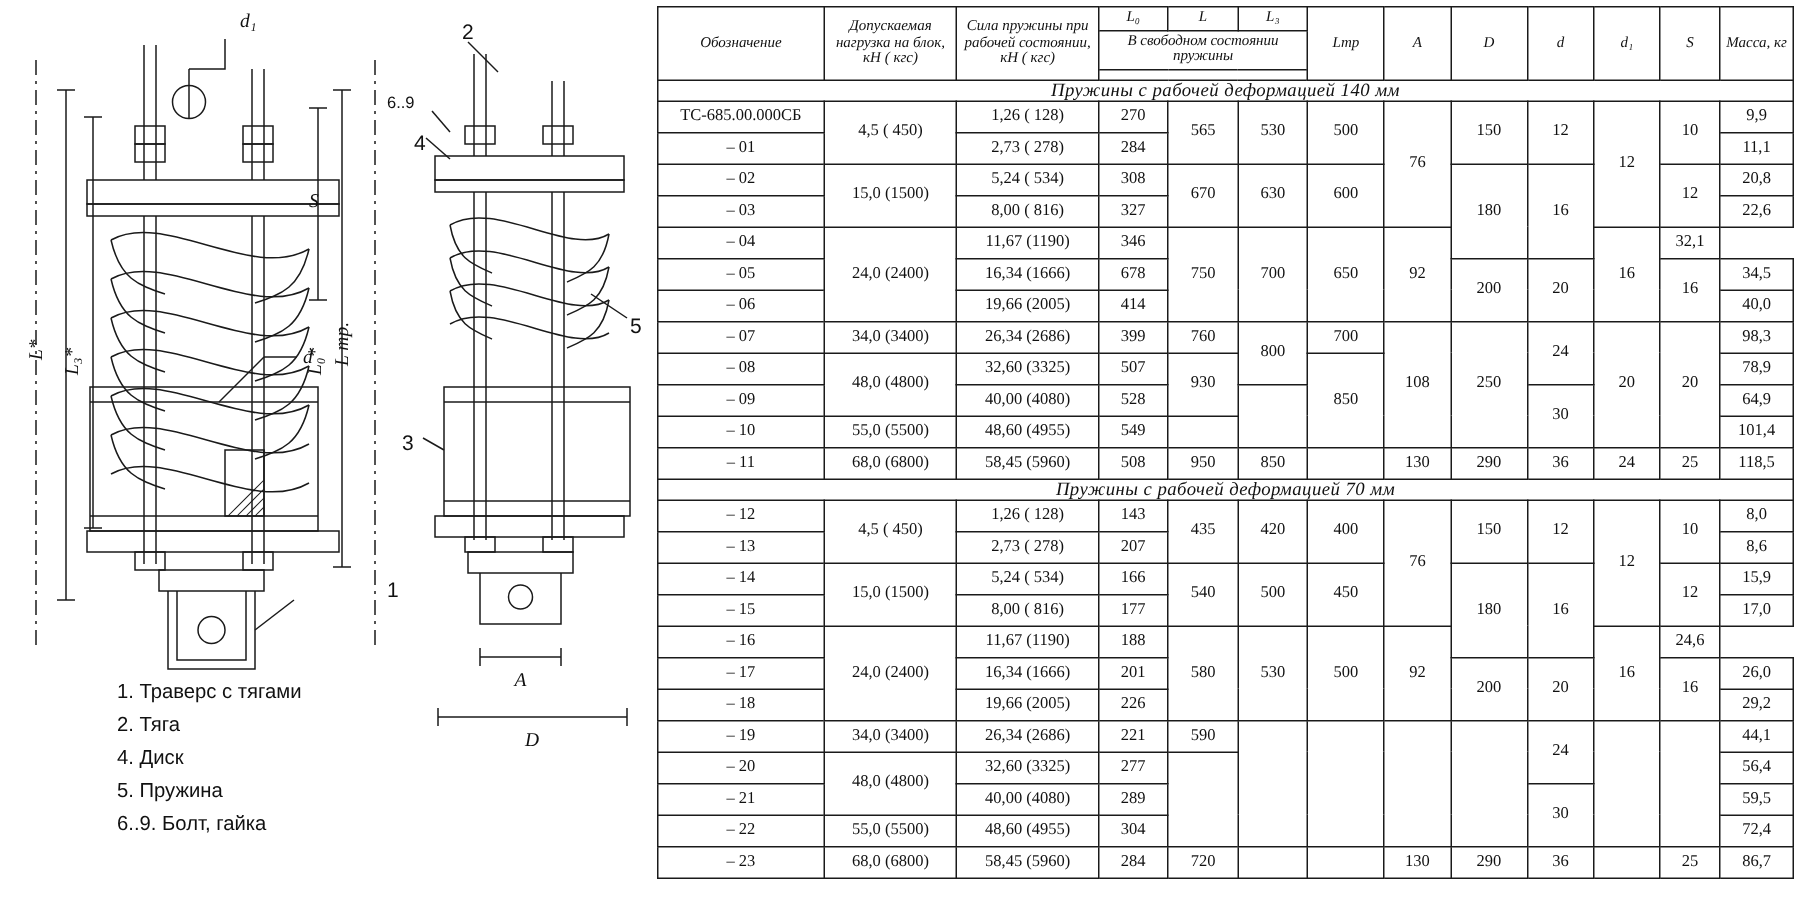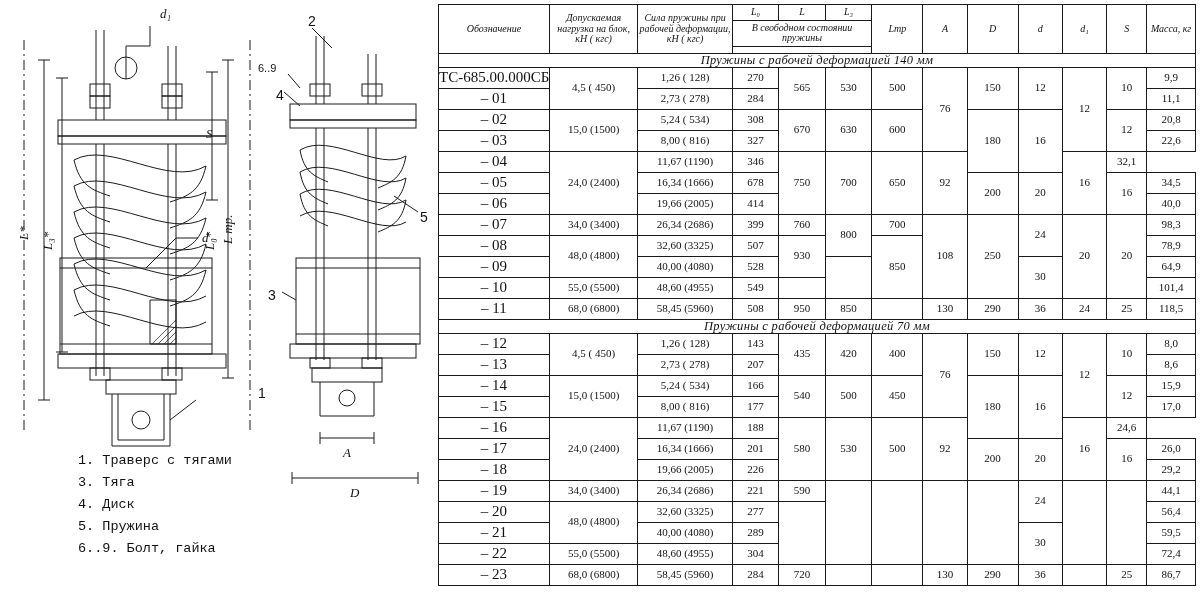--- a/index.html
+++ b/index.html
@@ -8,21 +8,21 @@
     background:#ffffff;
     font-family:"Liberation Serif", serif;
     color:#111;
     overflow:hidden;
     position:relative;
   }
   .page{position:relative;width:1184px;height:607px;}
 
   
   .drawing{position:absolute;left:0;top:0;width:432px;height:607px;}
-  .legend{position:absolute;left:78px;top:450px;width:240px;font-family:Liberation Mono, monospace;font-size:13.5px;line-height:22px;color:#111;}
+  .legend{position:absolute;left:78px;top:450px;width:240px;font-family:Liberation Sans, sans-serif;font-size:13.5px;line-height:22px;color:#111;}
   .legend div{white-space:nowrap;}
 
   svg.dwg{position:absolute;left:0;top:0;}
 
   
   .tablewrap{position:absolute;left:438px;top:4px;width:758px;height:600px;}
   table.spec{
     border-collapse:collapse;
     width:758px;
     table-layout:fixed;
@@ -42,21 +42,21 @@
     font-style:italic;
     padding:2px 1px;
   }
   .hdr-sub{font-size:9.5px;font-style:italic;}
   .sec-title{
     font-style:italic;
     font-size:12.5px;
     padding:2px 0;
     letter-spacing:.3px;
   }
-  td.desig{font-size:15px;}
+  td.desig{font-size:11px;}
   .rowh{height:21px;}
 </style>
 </head>
 <body>
 
 <div class="page">
 
   <div class="drawing">
     <svg class="dwg" width="432" height="607" viewBox="0 0 432 607">
       <g stroke="#1a1a1a" fill="none" stroke-width="1">
@@ -211,21 +211,21 @@
         <text x="308" y="26">2</text>
         <text x="268" y="300">3</text>
         <text x="276" y="100">4</text>
         <text x="420" y="222">5</text>
         <text x="258" y="72" font-size="11">6..9</text>
       </g>
     </svg>
 
     <div class="legend">
       <div>1. Траверс с тягами</div>
-      <div>3. Тяга</div>
+      <div>2. Тяга</div>
       <div>4. Диск</div>
       <div>5. Пружина</div>
       <div>6..9. Болт, гайка</div>
     </div>
   </div>
 
   <div class="tablewrap">
     <table class="spec">
       <colgroup>
         <col style="width:100px">
@@ -239,21 +239,21 @@
         <col style="width:46px">
         <col style="width:40px">
         <col style="width:40px">
         <col style="width:36px">
         <col style="width:44px">
       </colgroup>
       <thead>
         <tr>
           <th rowspan="3">Обозначение</th>
           <th rowspan="3" class="hdr-sub">Допускаемая нагрузка на блок, кН ( кгс)</th>
-          <th rowspan="3" class="hdr-sub">Сила пружины при рабочей деформации, кН ( кгс)</th>
+          <th rowspan="3" class="hdr-sub">Сила пружины при рабочей состоянии, кН ( кгс)</th>
           <th>L₀</th>
           <th>L</th>
           <th>L₃</th>
           <th rowspan="3">Lтр</th>
           <th rowspan="3">A</th>
           <th rowspan="3">D</th>
           <th rowspan="3">d</th>
           <th rowspan="3">d₁</th>
           <th rowspan="3">S</th>
           <th rowspan="3" class="hdr-sub">Масса, кг</th>

